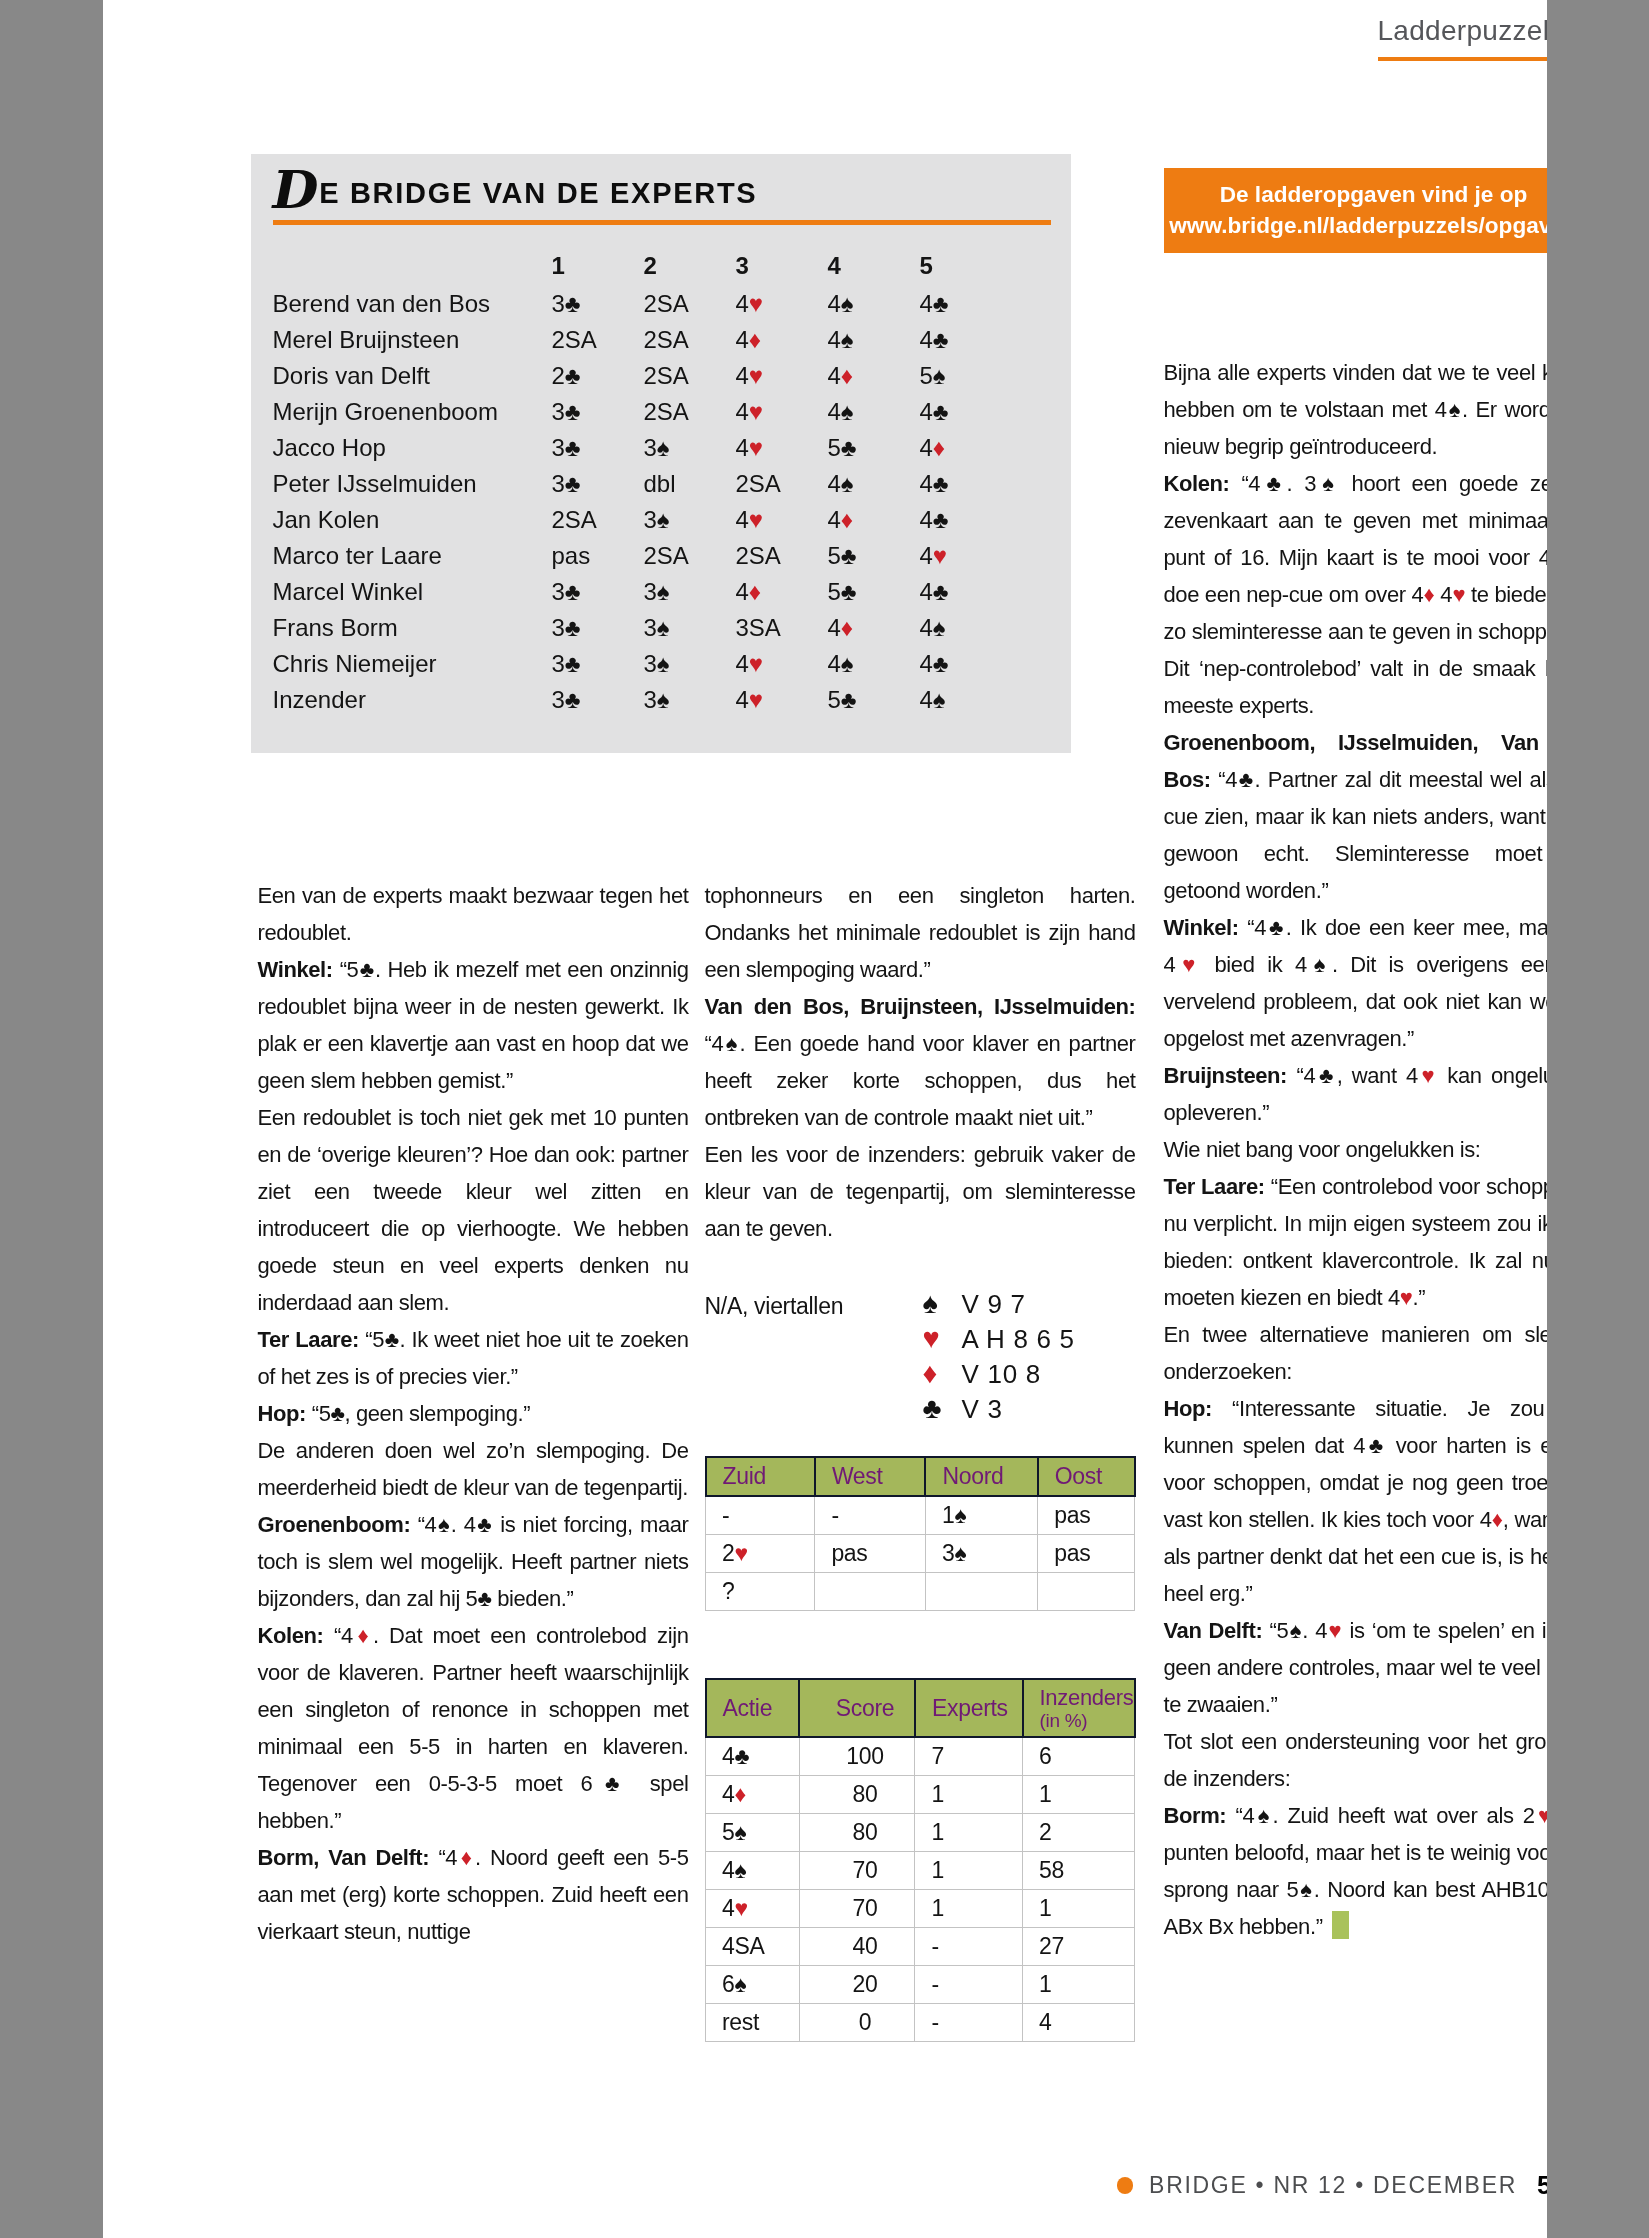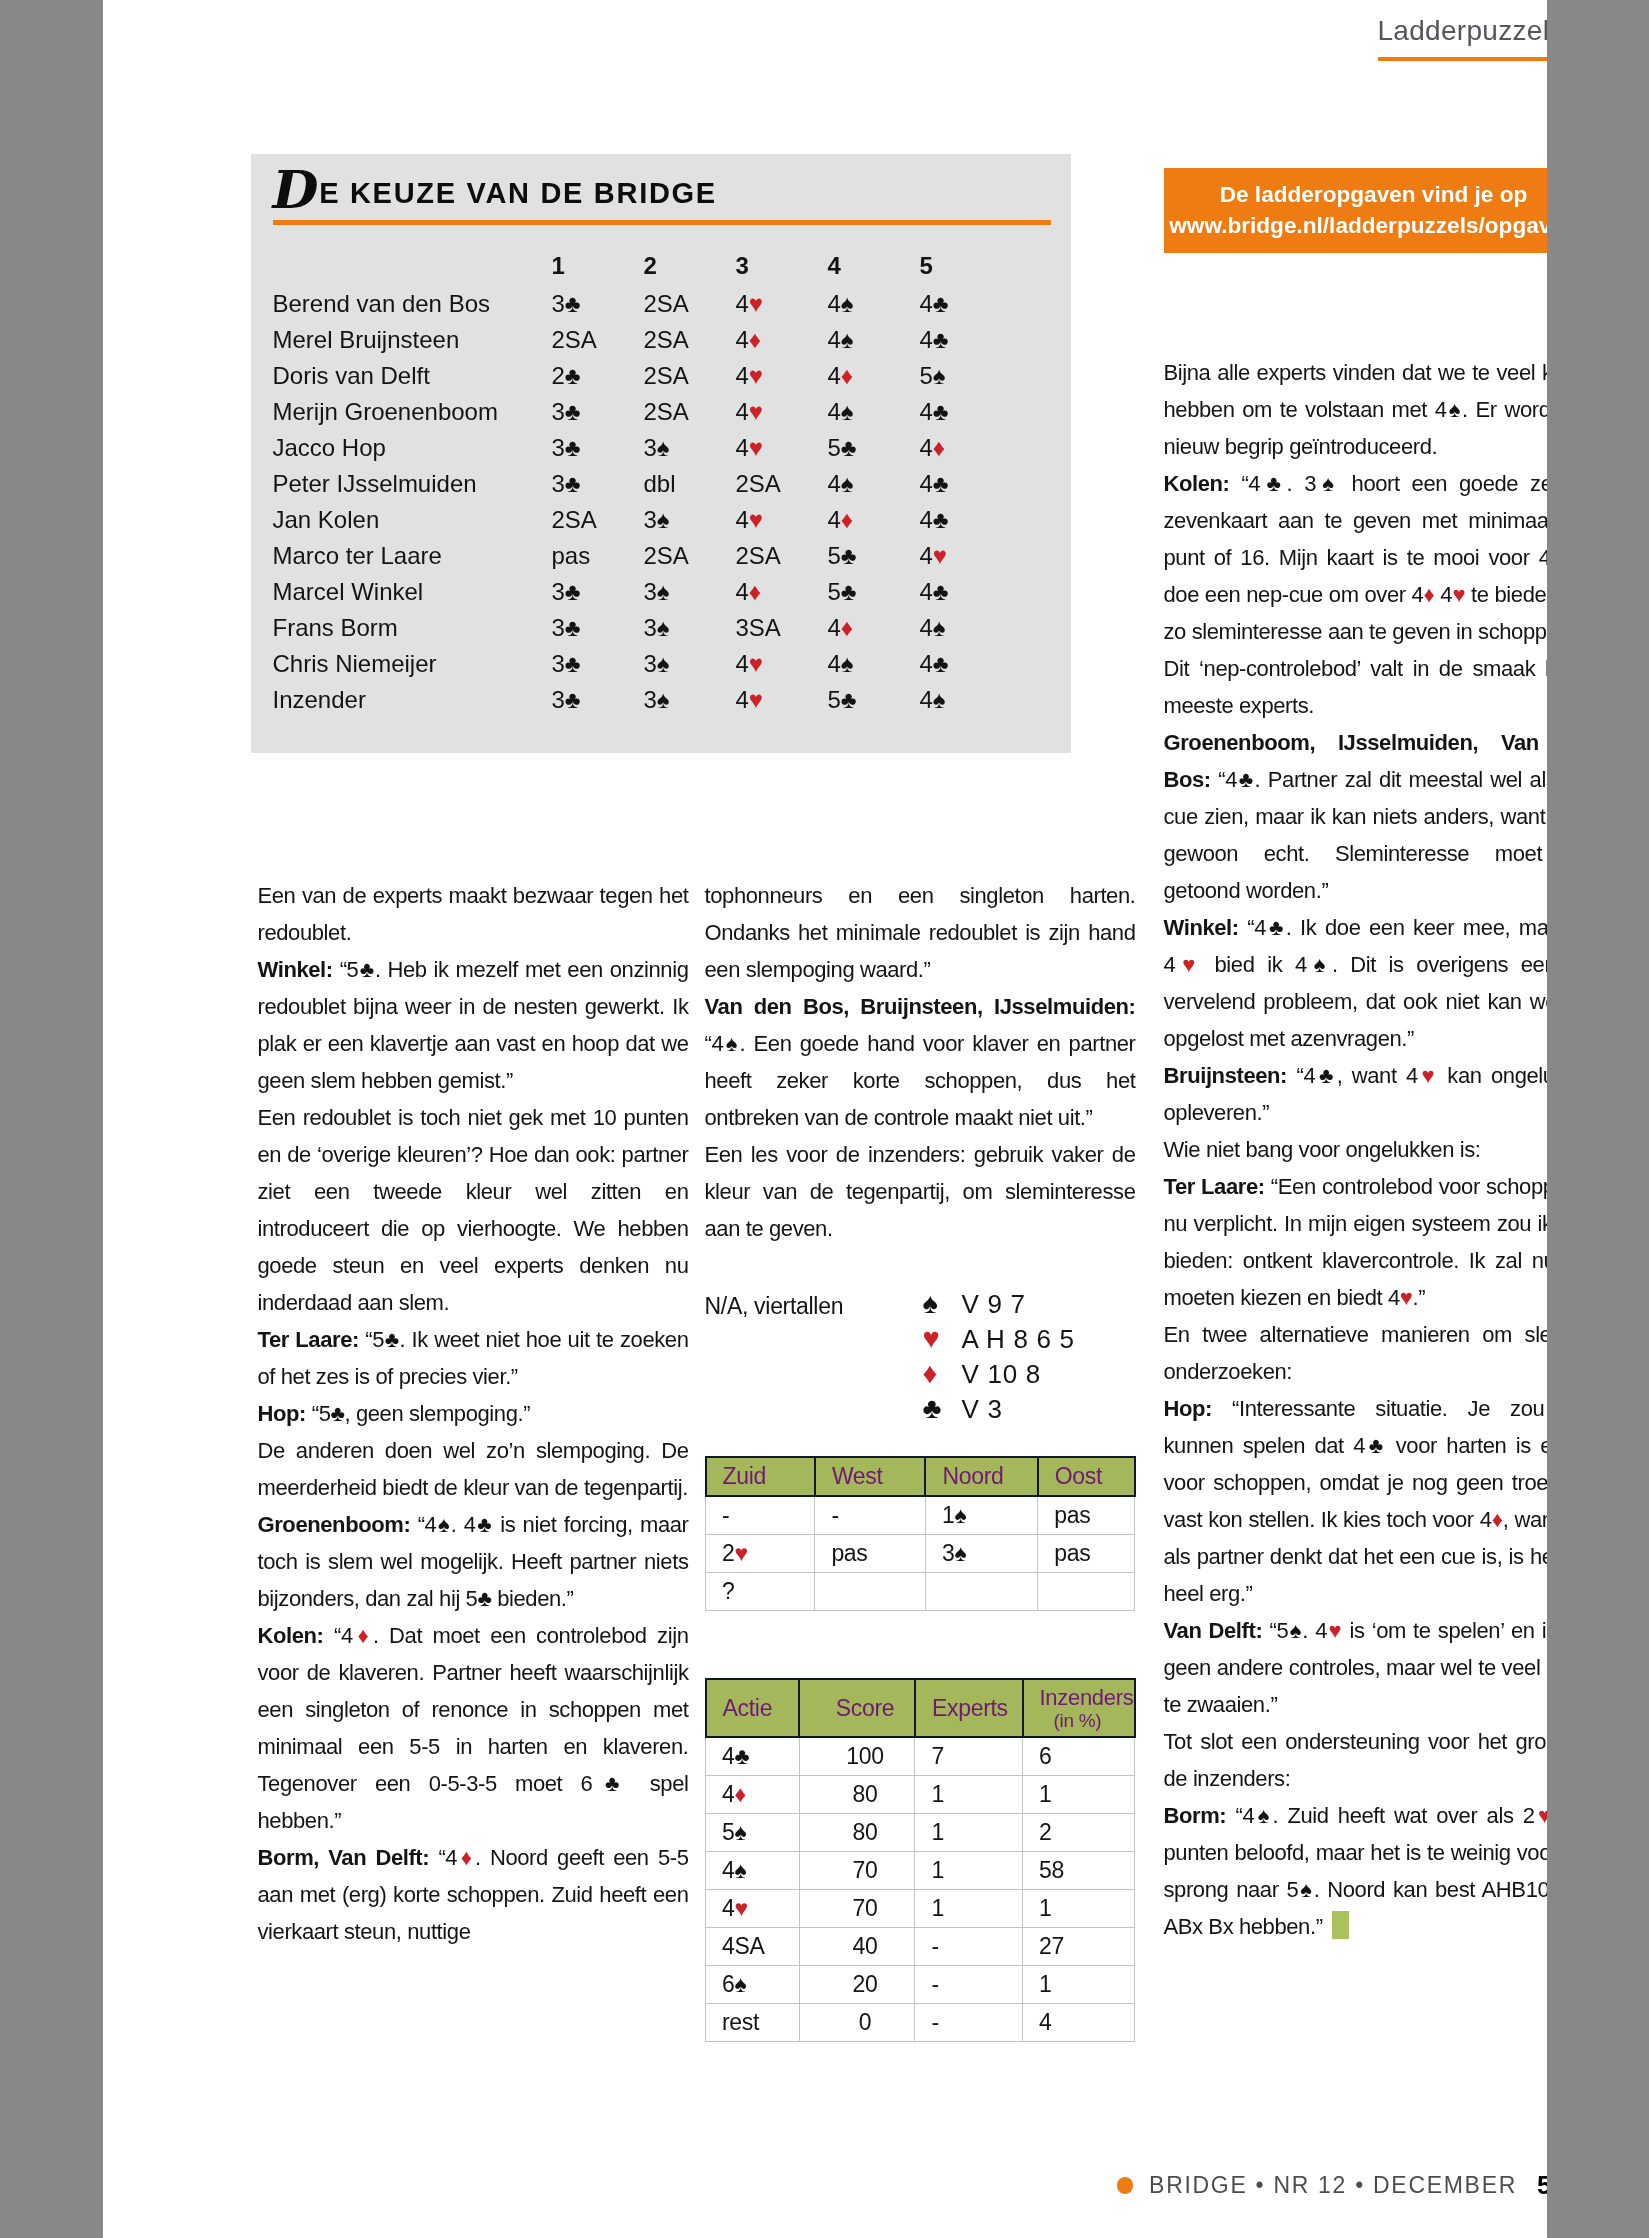--- a/index.html
+++ b/index.html
@@ -66,41 +66,41 @@
   #bid-table td:nth-child(2),#bid-table th:nth-child(2){width:101px;}
   #bid-table td:nth-child(3),#bid-table th:nth-child(3){width:101px;}
   #bid-table td:nth-child(4),#bid-table th:nth-child(4){width:85px;}
   #score-table{margin-top:67px;}
   #score-table th{height:56px;}
   #score-table td{height:29px;}
   #score-table td:nth-child(1),#score-table th:nth-child(1){width:84px;}
   #score-table td:nth-child(2),#score-table th:nth-child(2){width:110px;text-align:center;}
   #score-table td:nth-child(3),#score-table th:nth-child(3){width:94px;}
   #score-table td:nth-child(4),#score-table th:nth-child(4){width:74px;}
-  .th-sub{font-size:19px;line-height:21px;margin-left:14px;}
+  .th-sub{font-size:19px;line-height:21px;}
   .th-main{font-size:22px;line-height:24px;}
 
   
   #footer{position:absolute;top:2170px;left:1014px;display:flex;align-items:center;}
   .fdot{width:16.6px;height:16.6px;border-radius:50%;background:var(--orange);margin-right:16px;flex:none;}
   .fmag{font-size:23px;color:#4c4d4f;letter-spacing:1.7px;white-space:nowrap;}
   .fpage{font-size:26px;font-weight:bold;color:#000;margin-left:20px;}
 </style>
 </head>
 <body>
 
 <div class="page">
 
   <div id="ladder-header">
     <span class="hlabel">Ladderpuzzel</span>
   </div>
 
   <div id="experts-panel">
     <div class="panel-title">
-      <span class="initial">D</span><span>E KEUZE VAN DE BRIDGE</span>
+      <span class="initial">D</span><span>E BRIDGE VAN DE EXPERTS</span>
     </div>
     <div class="panel-rule"></div>
     <div class="experts-grid" id="experts-grid">
         <div class="egrid-row egrid-head">
           <div></div>
           <div>1</div>
           <div>2</div>
           <div>3</div>
           <div>4</div>
           <div>5</div>

